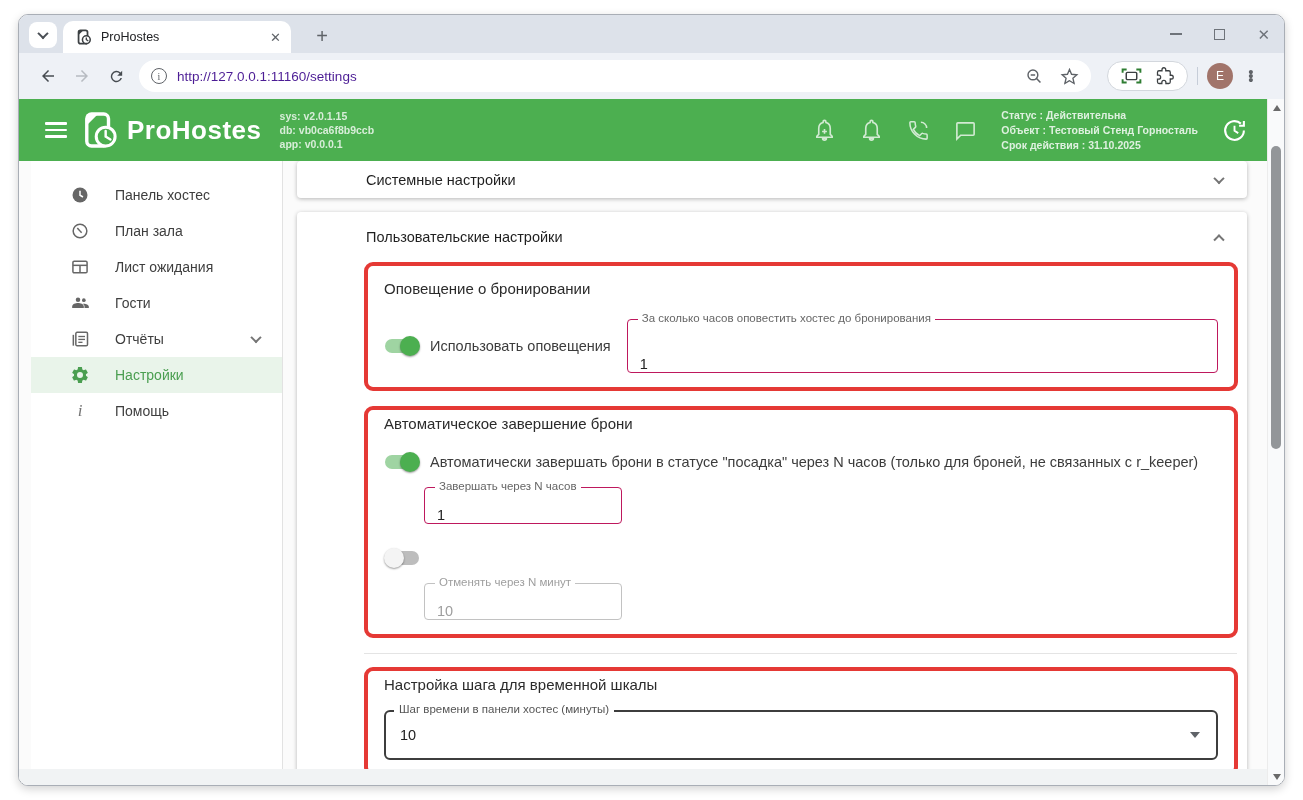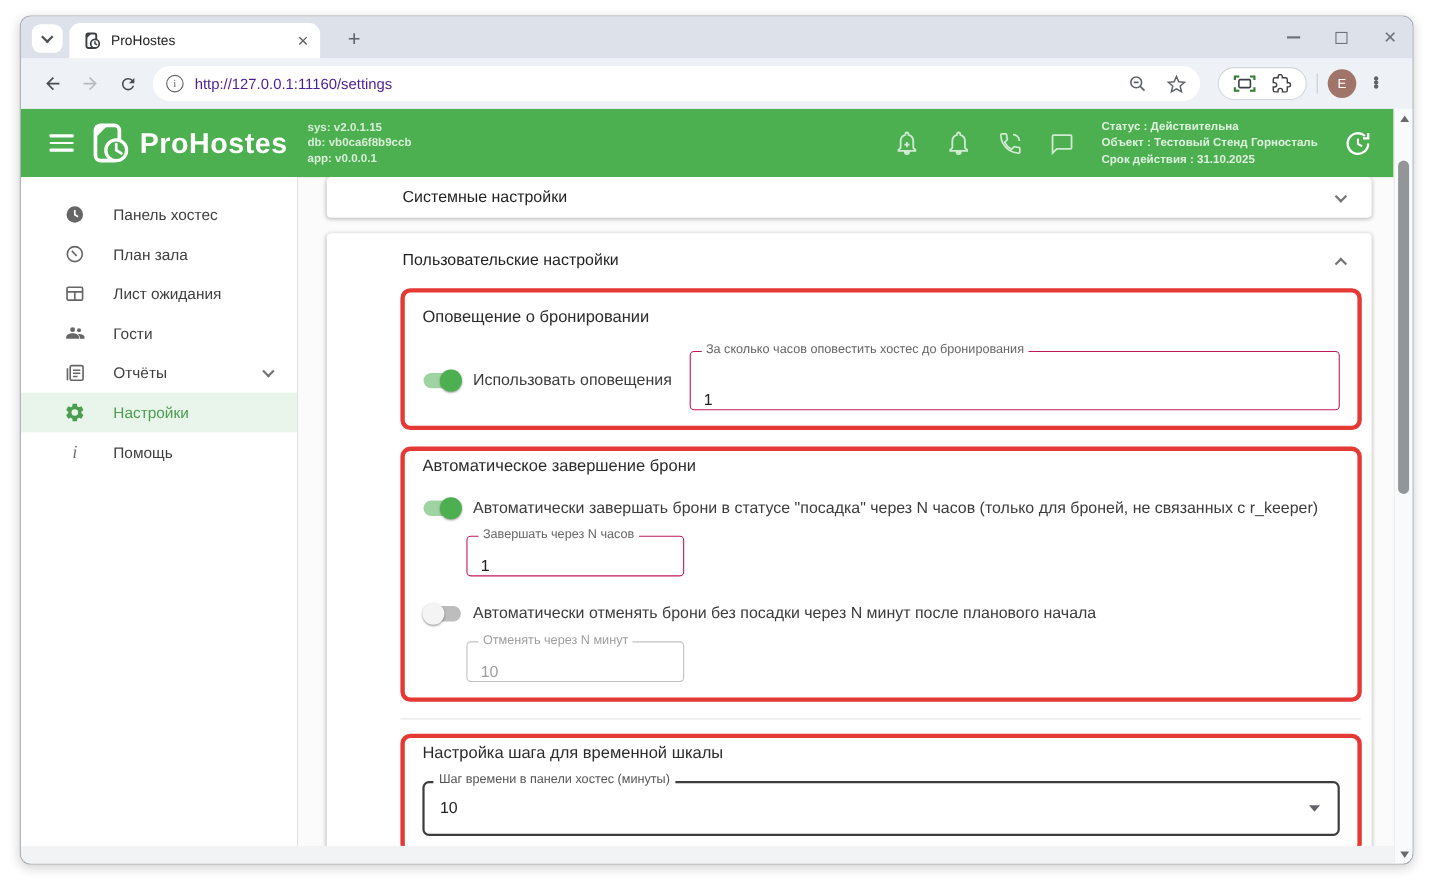--- a/index.html
+++ b/index.html
@@ -48,21 +48,21 @@
     display:flex;align-items:center;color:#fff;}
   .burger{margin-left:26px;display:flex;flex-direction:column;gap:4px;}
   .burger span{display:block;width:22px;height:2.6px;background:#fff;border-radius:1px;}
   .applogo{margin-left:16px;}
   .appname{font-size:26px;font-weight:bold;margin-left:10px;letter-spacing:.5px;}
   .build{margin-left:18px;font-size:10.5px;line-height:14px;color:rgba(255,255,255,.78);font-weight:bold;}
   .hdr-right{margin-left:auto;display:flex;align-items:center;gap:24px;padding-right:20px;}
   .hicon{opacity:.85;display:flex;}
   .license{font-size:10.5px;line-height:15px;color:rgba(255,255,255,.82);font-weight:bold;max-width:230px;}
   
-  .sidebar{position:absolute;left:0;top:62px;bottom:16px;width:252px;background:#fff;border-right:1px solid #e2e2e2;
+  .sidebar{position:absolute;left:12px;top:62px;bottom:16px;width:252px;background:#fff;border-right:1px solid #e2e2e2;
     padding-top:16px;}
   .sitem{height:36px;display:flex;align-items:center;padding:0 16px 0 38px;color:#3e3e3e;font-size:14px;position:relative;}
   .sitem .icn{width:22px;display:flex;justify-content:center;color:#757575;}
   .sitem .lbl{margin-left:24px;}
   .sitem.active{background:var(--active-bg);color:var(--active-green);}
   .sitem.active .icn{color:var(--active-green);}
   .sitem .rowchev{position:absolute;right:22px;}
   .iicon{font-family:"Liberation Serif",serif;font-style:italic;font-size:17px;color:#616161;}
   
   .content{position:absolute;left:252px;top:62px;right:17px;bottom:16px;overflow:hidden;}
@@ -354,21 +354,20 @@
           </div>
           <div class="mfield small">
             <span class="flabel">Завершать через N часов</span>
             <input value="1" style="">
           </div>
           <div class="frow" style="margin-top:24px;">
             <span class="switch off">
                 <span class="track"></span>
                 <span class="thumb"></span>
               </span>
-            <span class="tlabel">Автоматически отменять брони без посадки через N минут после планового начала</span>
           </div>
           <div class="mfield small disabled">
             <span class="flabel">Отменять через N минут</span>
             <input disabled="" value="10" style="">
           </div>
         </div>
 
         <div class="gdivider"></div>
 
         <div class="group" style="padding-top:5px;padding-bottom:12px;">

